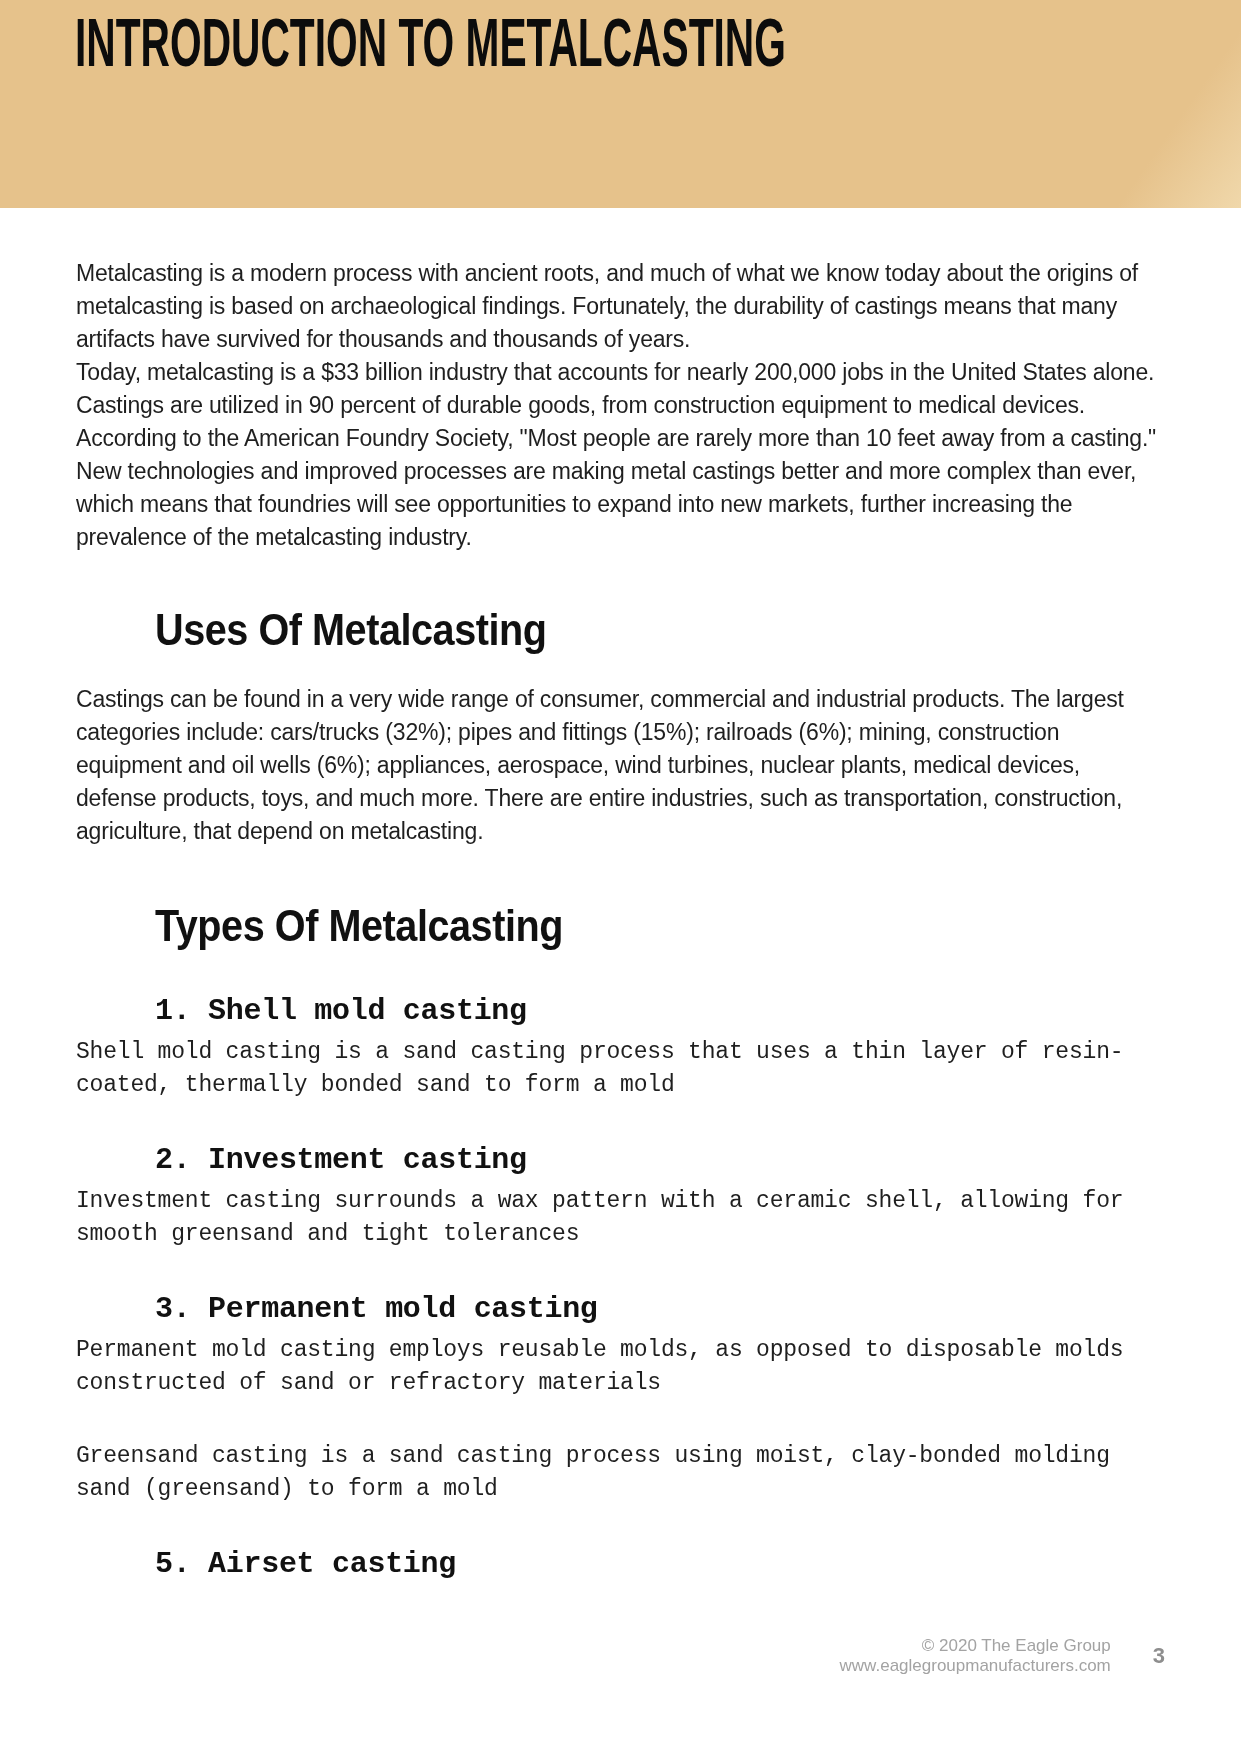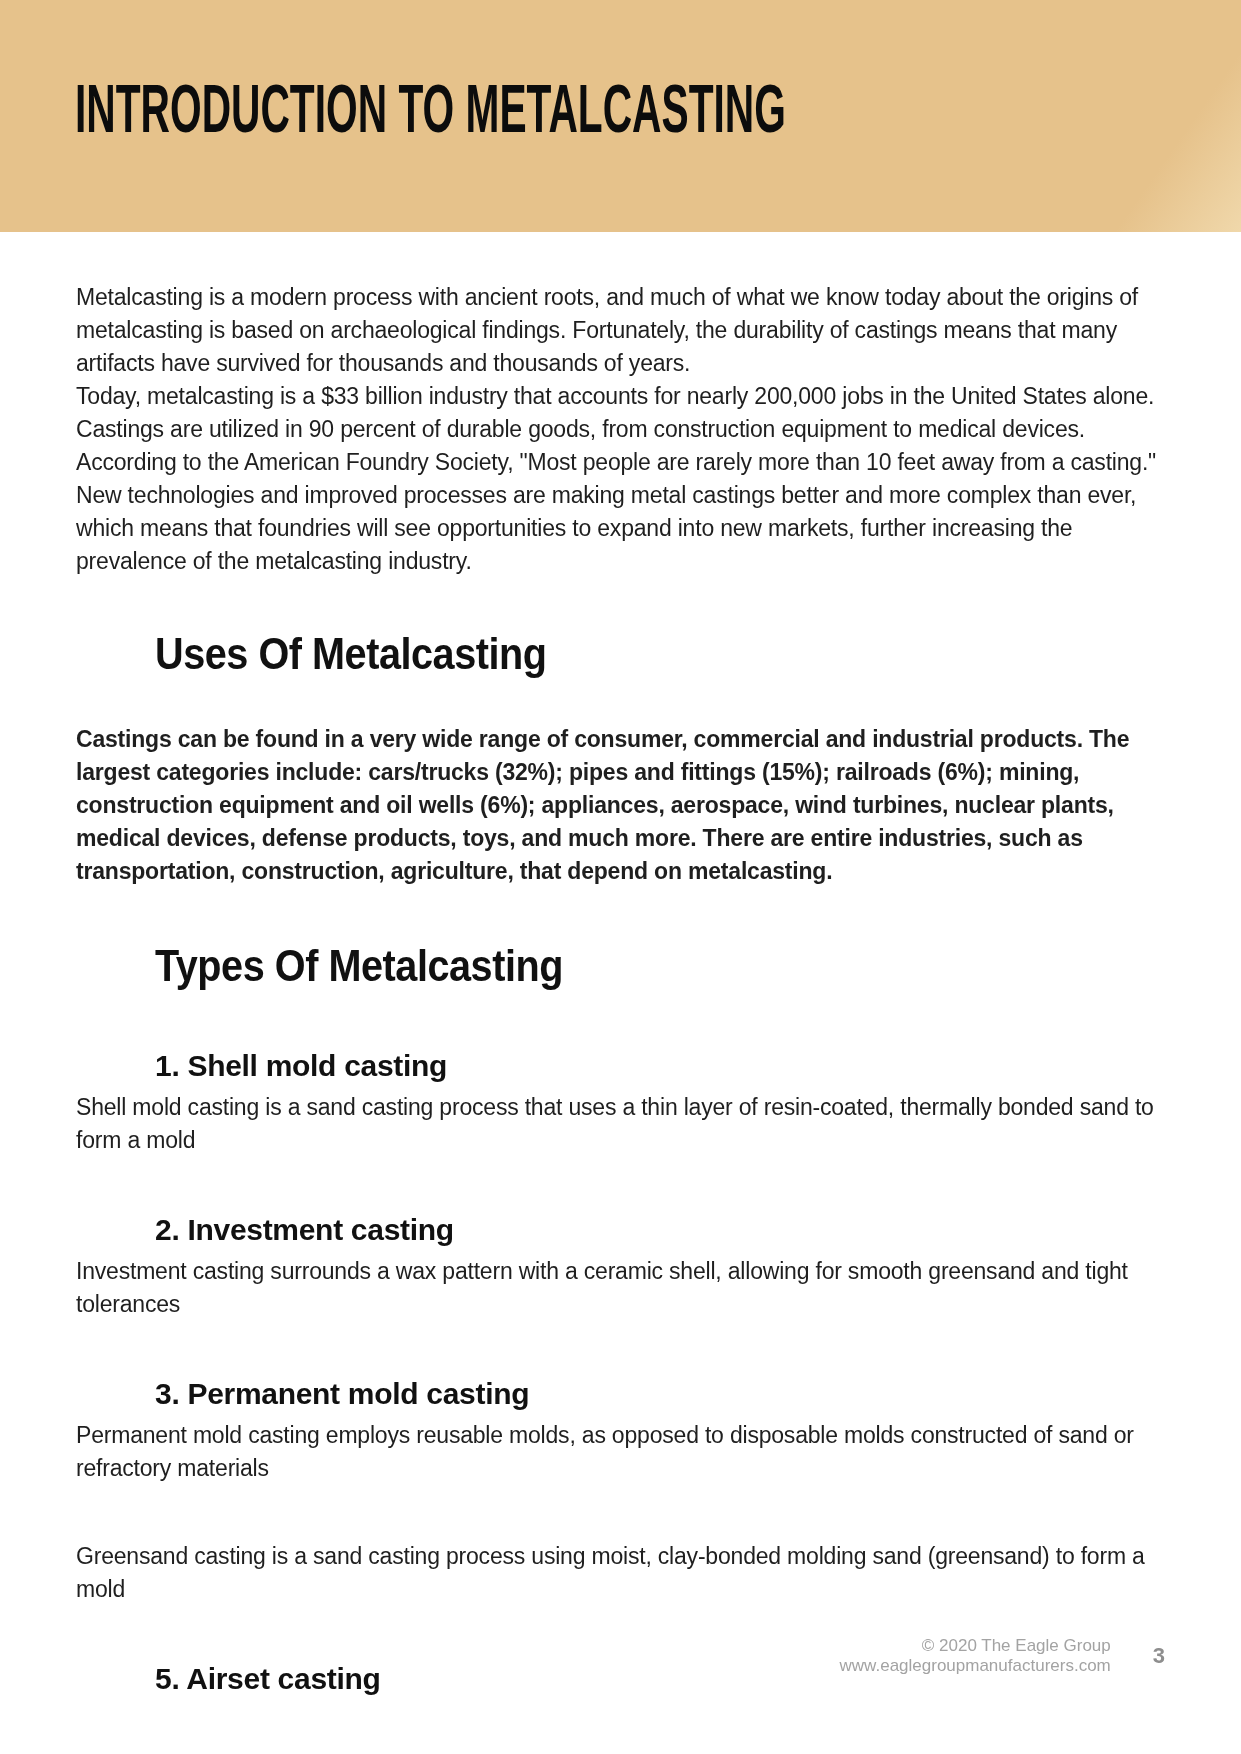--- a/index.html
+++ b/index.html
@@ -10,25 +10,25 @@
     background: #ffffff;
     font-family: "Liberation Sans", "DejaVu Sans", sans-serif;
     color: #1e1e1e;
     position: relative;
     overflow: hidden;
   }
 
   
   .band {
     width: 100%;
-    height: 232px;
+    height: 208px;
     background: linear-gradient(305deg, #f0d8ab 0%, #e6c28b 9%, #e6c28b 100%);
     display: flex;
-    align-items: center;
-    padding: 0 0 16px 75px;
+    align-items: flex-start;
+    padding: 8px 0 16px 75px;
     overflow: hidden;
   }
   .band h1 {
     margin: 0;
     font-size: 69px;
     line-height: 1;
     font-weight: bold;
     color: #0c0c0c;
     white-space: nowrap;
     letter-spacing: 0px;
@@ -58,23 +58,23 @@
     line-height: 1.2;
     font-weight: bold;
     color: #111111;
     letter-spacing: -0.5px;
     transform: scaleX(0.9);
     transform-origin: left center;
     white-space: nowrap;
   }
   .h2-uses  { margin: 50px 0 0 79px; }
   .h2-types { margin: 52px 0 0 79px; }
-  .uses-body { margin-top: 42px; font-weight: bold; }
+  .uses-body { margin-top: 26px; }
 
-  .type-item { margin-top: 55px; }
+  .type-item { margin-top: 40px; font-family: Liberation Mono, monospace; }
   .type-item h3 {
     margin: 0 0 7px 79px;
     font-size: 30px;
     line-height: 1.2;
     font-weight: bold;
     color: #111111;
     letter-spacing: -0.3px;
   }
 
   

